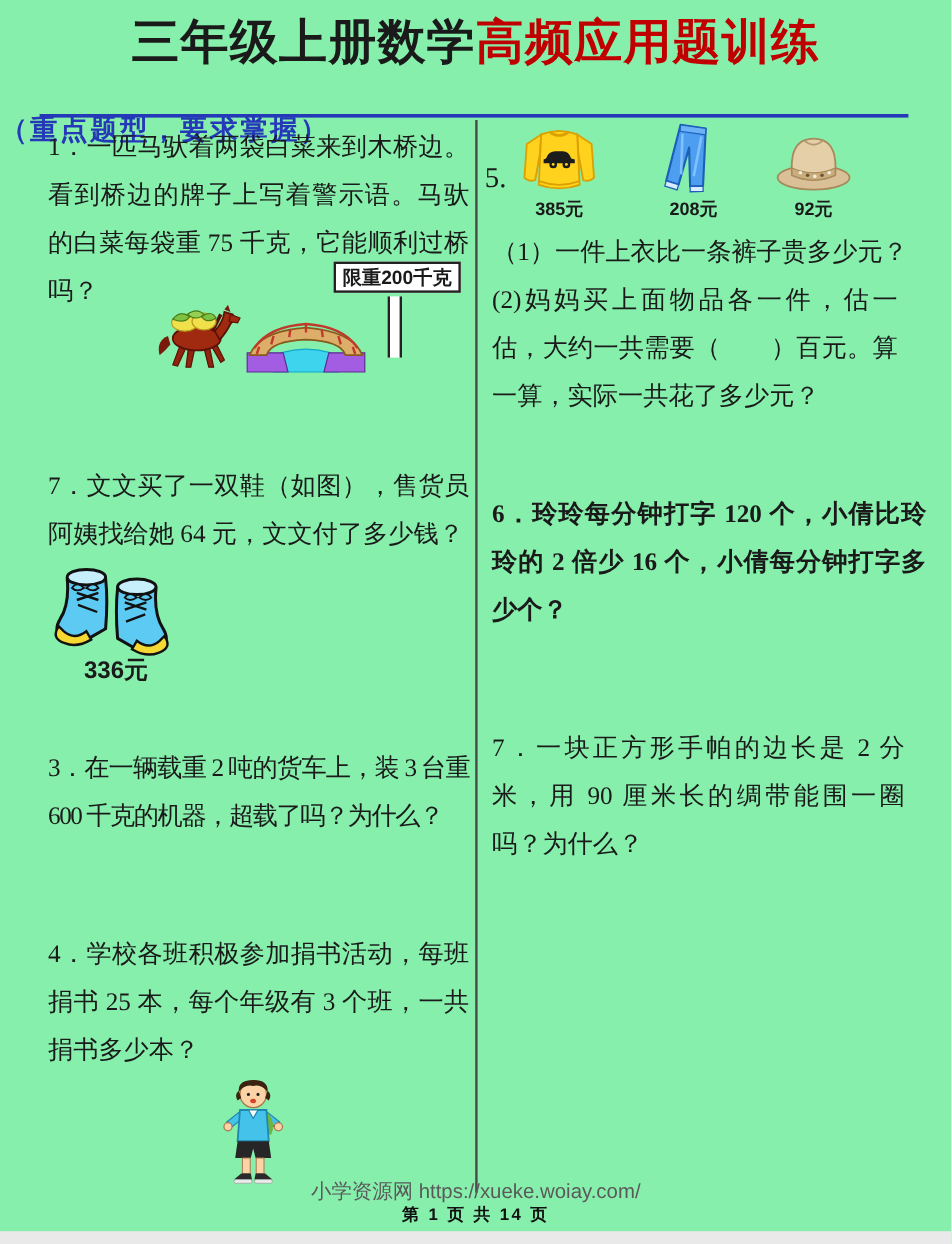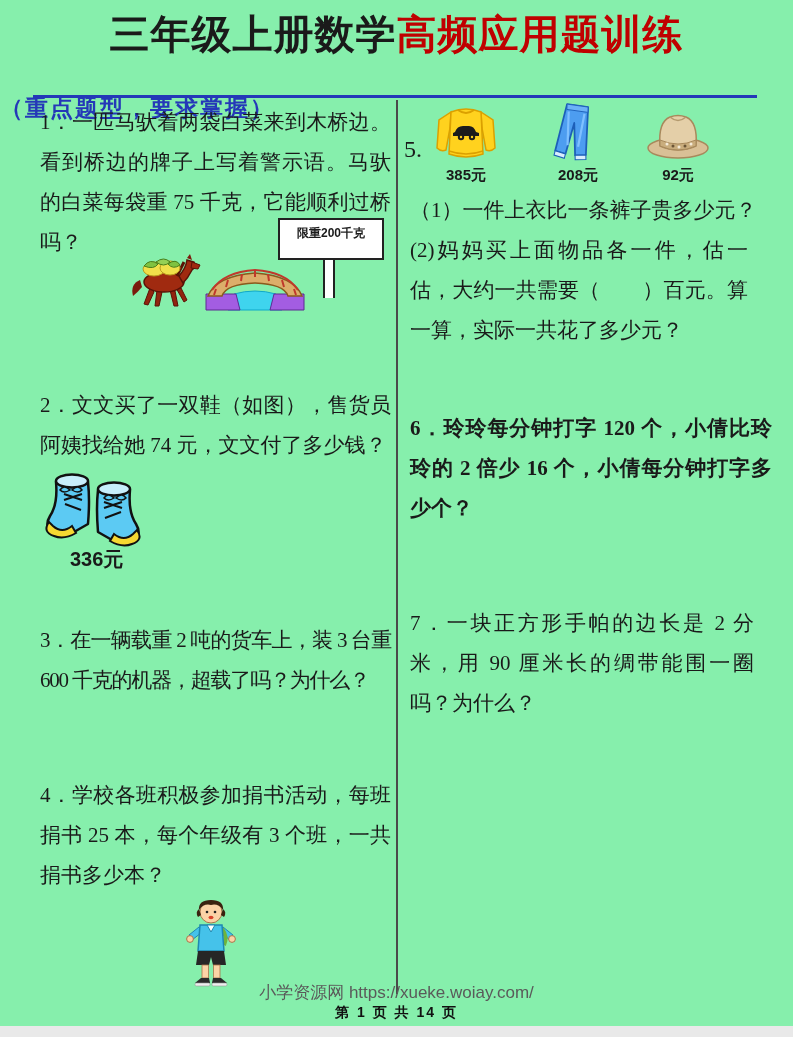--- a/index.html
+++ b/index.html
@@ -16,22 +16,22 @@
   .vdivider{position:absolute;top:100px;left:396px;width:2px;height:894px;background:#4a4a4a;}
 
   
   .col{position:absolute;top:100px;box-sizing:border-box;}
   .col-left{left:0;width:396px;padding:2px 5px 0 40px;}
   .col-right{left:398px;width:395px;padding:2px 21px 0 12px;}
   .ptext{font-size:21px;line-height:40px;text-align:justify;}
 
   
   .p1{position:relative;height:210px;}
-  .sign{position:absolute;left:238px;top:116px;width:106px;height:42px;border:2px solid #222;
-        background:#fff;text-align:center;font-size:12px;font-weight:700;line-height:26px;
+  .sign{position:absolute;left:238px;top:116px;width:106px;height:26px;border:2px solid #222;
+        background:#fff;text-align:center;font-size:16px;font-weight:700;line-height:26px;
         font-family:"Liberation Sans","DejaVu Sans",sans-serif;box-sizing:border-box;z-index:2;}
   .sign-post{position:absolute;left:283px;top:145px;width:12px;height:51px;box-sizing:border-box;
              border-left:2px solid #222;border-right:2px solid #222;background:#fff;z-index:1;}
   .horse-svg{position:absolute;left:86px;top:150px;}
   .bridge-svg{position:absolute;left:164px;top:158px;}
 
   
   .p2{margin-top:73px;}
   .boots-svg{display:block;margin:3px 0 0 4px;}
   .price-caption{font-size:20px;font-weight:700;line-height:22px;margin-left:30px;
@@ -110,21 +110,21 @@
         <path d="M30,34 Q51,28 72,34 L78,50 L24,50 Z" fill="#3fd4ee" stroke="#0fa9c9" stroke-width="1"></path>
         <path d="M2,34 L32,34 L36,50 L2,50 Z" fill="#a35de2" stroke="#5c2d91" stroke-width="1"></path>
         <path d="M70,34 L100,34 L100,50 L66,50 Z" fill="#a35de2" stroke="#5c2d91" stroke-width="1"></path>
         <path fill-rule="evenodd" d="M4,36 Q12,16 51,13 Q90,16 98,36 L84,36 Q80,24 51,23 Q22,24 18,36 Z" fill="#dcae6a" stroke="#8a5a1d" stroke-width="1.5"></path>
         <path d="M8,30 Q20,12 51,10 Q82,12 94,30" fill="none" stroke="#c0392b" stroke-width="2"></path>
         <path d="M12,29 L10,35 M24,20 L22,27 M38,14 L37,21 M51,10 L51,17 M64,14 L65,21 M78,20 L80,27 M90,29 L92,35" stroke="#c0392b" stroke-width="2"></path>
       </svg>
     </div>
 
     <div class="p2">
-      <div class="ptext">2．文文买了一双鞋（如图），售货员阿姨找给她 74 元，文文付了多少钱？</div>
+      <div class="ptext">7．文文买了一双鞋（如图），售货员阿姨找给她 64 元，文文付了多少钱？</div>
       <svg class="boots-svg" width="98" height="80" viewBox="0 0 98 80">
         <defs>
           <g id="bootshape">
             <path d="M12,12 Q14,34 6,46 Q0,56 8,62 Q18,68 30,62 L44,54 Q46,30 44,12 Q28,22 12,12 Z" fill="#5ccaf3" stroke="#111" stroke-width="2.5" stroke-linejoin="round"></path>
             <path d="M5,52 Q-2,62 10,66 Q20,70 32,63 L28,56 Q18,64 9,56 Z" fill="#f6d832" stroke="#111" stroke-width="2"></path>
             <ellipse cx="28" cy="11" rx="16" ry="6.5" fill="#c7eefb" stroke="#111" stroke-width="2.5"></ellipse>
             <path d="M20,24 L38,30 M38,24 L20,30 M21,34 L37,40" stroke="#111" stroke-width="2"></path>
             <path d="M26,20 q-6,-6 -10,0 q4,4 10,0 Z M28,20 q6,-6 10,0 q-4,4 -10,0 Z" fill="#5ccaf3" stroke="#111" stroke-width="1.5"></path>
           </g>
         </defs>

